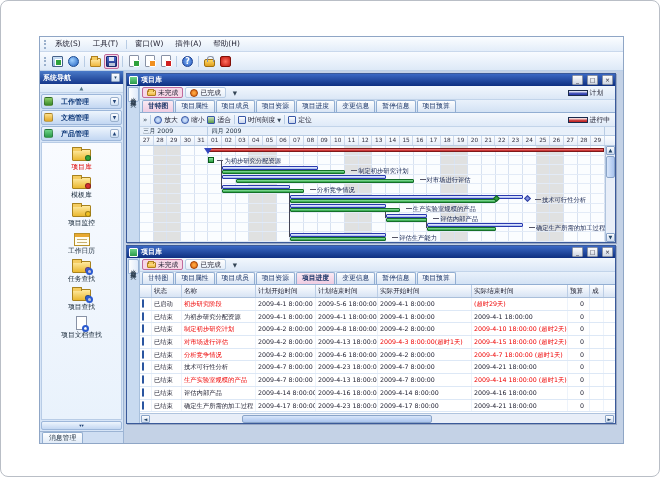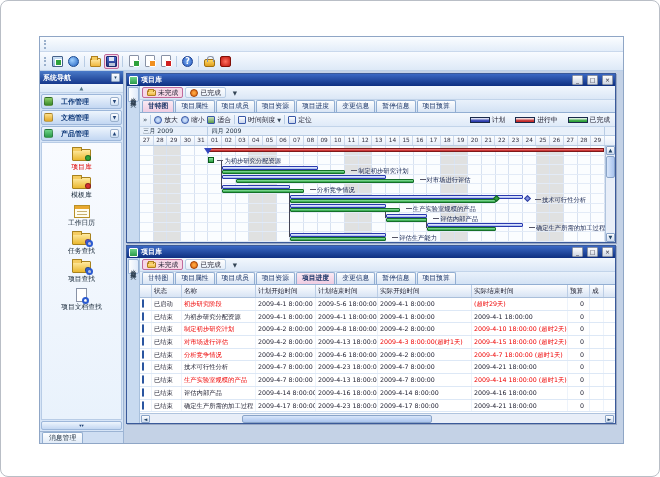--- a/index.html
+++ b/index.html
@@ -97,21 +97,21 @@
 
   
   .gtoolbar{height:14px;display:flex;align-items:center;background:linear-gradient(#f4f8fd,#dfeaf8);border-bottom:1px solid #c2d4ea;font-size:6.8px;color:#223;padding:0 3px;gap:3px;flex-shrink:0;}
   .chev{font-size:7px;color:#345;}
   .gtb{display:flex;align-items:center;gap:2px;white-space:nowrap;}
   .gico{width:8px;height:8px;border-radius:50%;border:1px solid #3858a8;background:radial-gradient(#d8e8ff,#88aade);display:inline-block;}
   .gico.sq{border-radius:1px;background:linear-gradient(#cde4c0,#5a9a4a);}
   .gico.doc{border-radius:1px;background:linear-gradient(#fff,#c8d4ec);}
   .gsep{width:1px;height:9px;background:#b8cce4;}
   .darr{font-size:5px;color:#345;}
-  .legend{margin-left:auto;display:flex;align-items:flex-start;gap:10px;padding-right:2px;}
+  .legend{margin-left:auto;display:flex;align-items:flex-start;gap:17px;padding-right:2px;flex-direction:column;}
   .litem{display:flex;align-items:center;gap:2px;}
   .lchip{width:20px;height:6px;border:1px solid #1a2a4a;}
   .timeline-months{height:9px;display:flex;background:#e8f0fa;border-bottom:1px solid #b8cce4;font-size:6.2px;color:#234;flex-shrink:0;overflow:hidden;}
   .m-cell{border-right:1px solid #b8cce4;padding-left:3px;line-height:8px;flex-shrink:0;white-space:nowrap;overflow:hidden;}
   .timeline-days{height:10px;display:flex;background:linear-gradient(#fdfeff,#e6eef9);border-bottom:1px solid #b8cce4;font-size:5.8px;color:#334;flex-shrink:0;overflow:hidden;}
   .d-cell{border-right:1px solid #ccd9ec;text-align:center;line-height:9px;flex-shrink:0;}
   .gantt-wrap{flex:1;display:flex;min-height:0;}
   .gantt-body{flex:1;position:relative;background:#fbfdff;overflow:hidden;}
   .wk{position:absolute;top:0;bottom:0;background:#d9d9d9;opacity:.8;}
   .gcol{position:absolute;top:0;bottom:0;border-right:1px solid #d8e2f1;}
@@ -156,20 +156,28 @@
   .rgrip{width:8px;height:8px;background:repeating-linear-gradient(135deg,transparent 0 2px,#9ab0cc 2px 3px);}
 </style>
 </head>
 <body>
 
 <div class="canvas">
   <div class="app">
 
     <div class="menubar">
       <span class="grip"></span>
+      <span id="menu-items" style="display:flex;align-items:center;">
+          <span class="menu-item">系统(S)</span>
+          <span class="menu-item">工具(T)</span>
+          <span class="mdiv"></span>
+          <span class="menu-item">窗口(W)</span>
+          <span class="menu-item">插件(A)</span>
+          <span class="menu-item">帮助(H)</span>
+        </span>
     </div>
 
     <div class="toolbar">
       <span class="grip"></span>
       <span id="tb-icons" style="display:flex;align-items:center;gap:1px;">
           <span class="tbtn">
             <span class="ti ti-desktop"></span>
           </span>
           <span class="tbtn">
             <span class="ti ti-globe"></span>
@@ -239,20 +247,28 @@
               </span>
               <span class="lbl">项目库</span>
             </div>
             <div class="sb-item">
               <span class="ic">
                 <span class="ifold">
                   <span class="dot red"></span>
                 </span>
               </span>
               <span class="lbl">模板库</span>
+            </div>
+            <div class="sb-item">
+              <span class="ic">
+                <span class="ifold">
+                  <span class="dot gold"></span>
+                </span>
+              </span>
+              <span class="lbl">项目监控</span>
             </div>
             <div class="sb-item">
               <span class="ic">
                 <span class="ical"></span>
               </span>
               <span class="lbl">工作日历</span>
             </div>
             <div class="sb-item">
               <span class="ic">
                 <span class="ifold">

